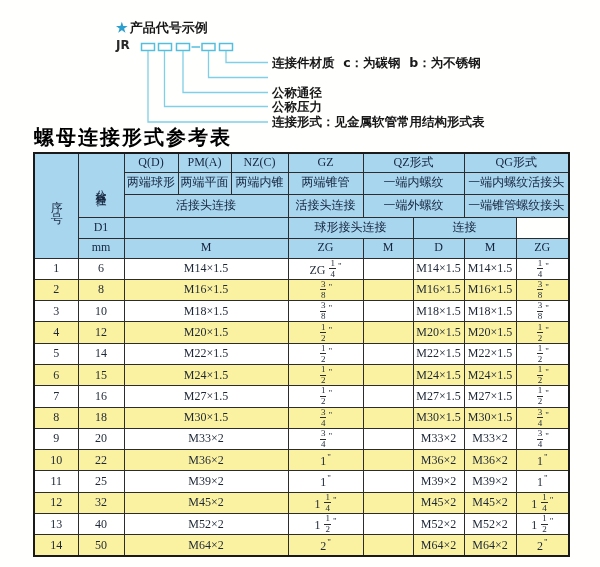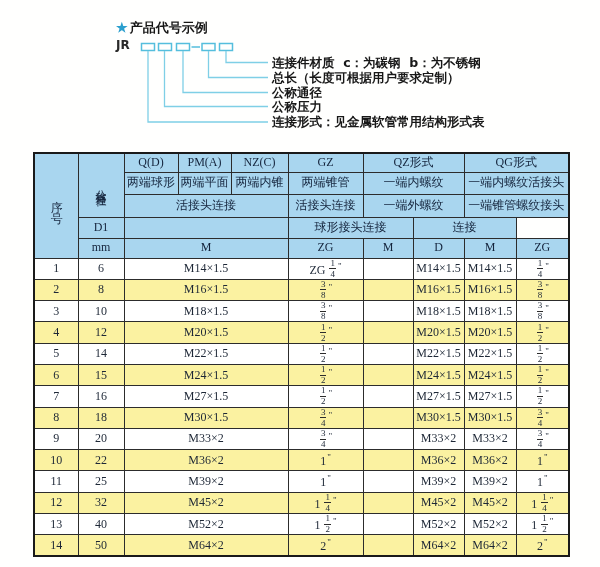--- a/index.html
+++ b/index.html
@@ -62,25 +62,25 @@
       <polyline points="164.5,51 164.5,106.5 268,106.5"></polyline>
       <polyline points="148,51 148,122 268,122"></polyline>
     </g>
   </svg>
 
   <div class="diag-title"><span class="star">★</span><span>产品代号示例</span></div>
 
   <div class="jr-prefix">JR</div>
 
   <div class="diag-label" style="top:56px;text-align:right;">连接件材质  c：为碳钢  b：为不锈钢</div>
-  <div class="diag-label" style="top:71px;">总长（长度可根据用户要求定制）</div>
   <div class="diag-label" style="top:86px;">公称通径</div>
   <div class="diag-label" style="top:100px;">公称压力</div>
   <div class="diag-label" style="top:115px;">连接形式：见金属软管常用结构形式表</div>
 
+  <h2 class="tbl-title">螺母连接形式参考表</h2>
 
   <table class="ref">
     <colgroup>
       <col style="width:44px">
         <col style="width:46px">
         <col style="width:54px">
       <col style="width:53px">
         <col style="width:57px">
         <col style="width:75px">
       <col style="width:50px">

